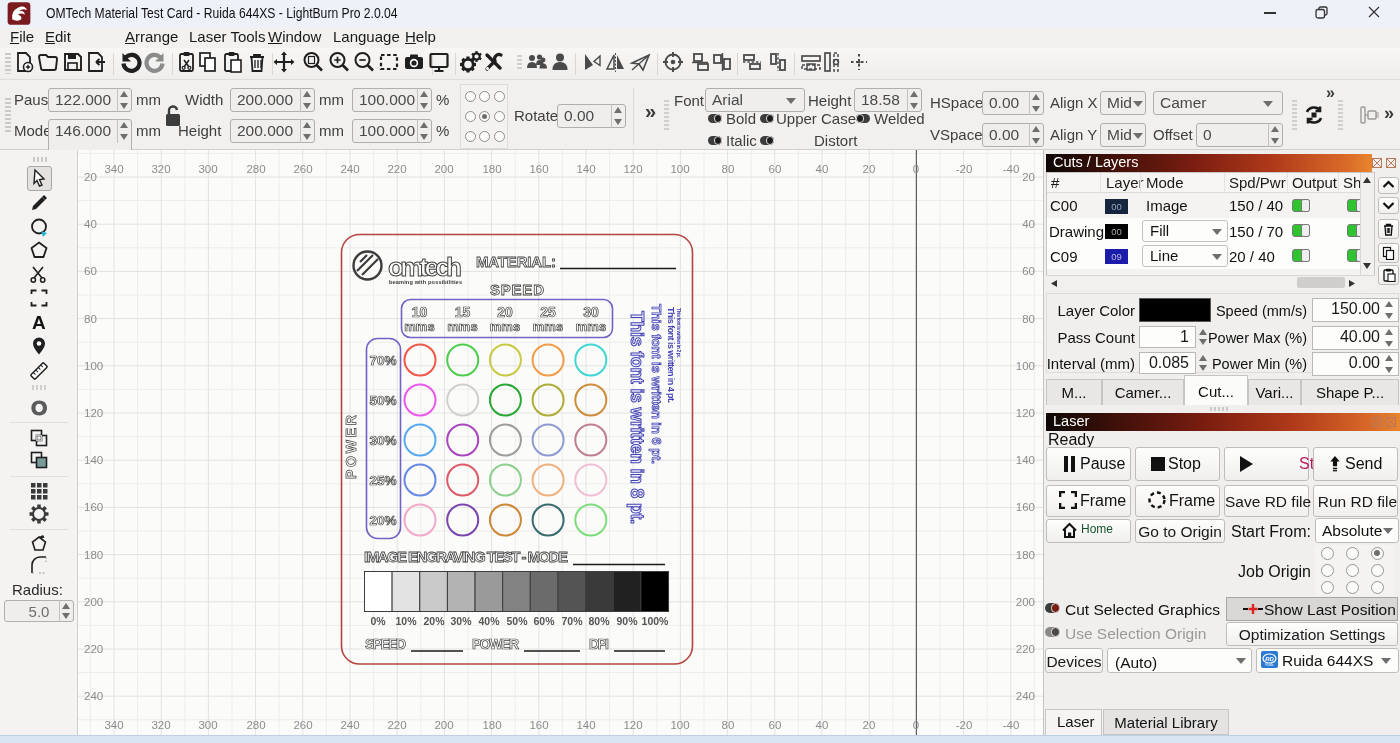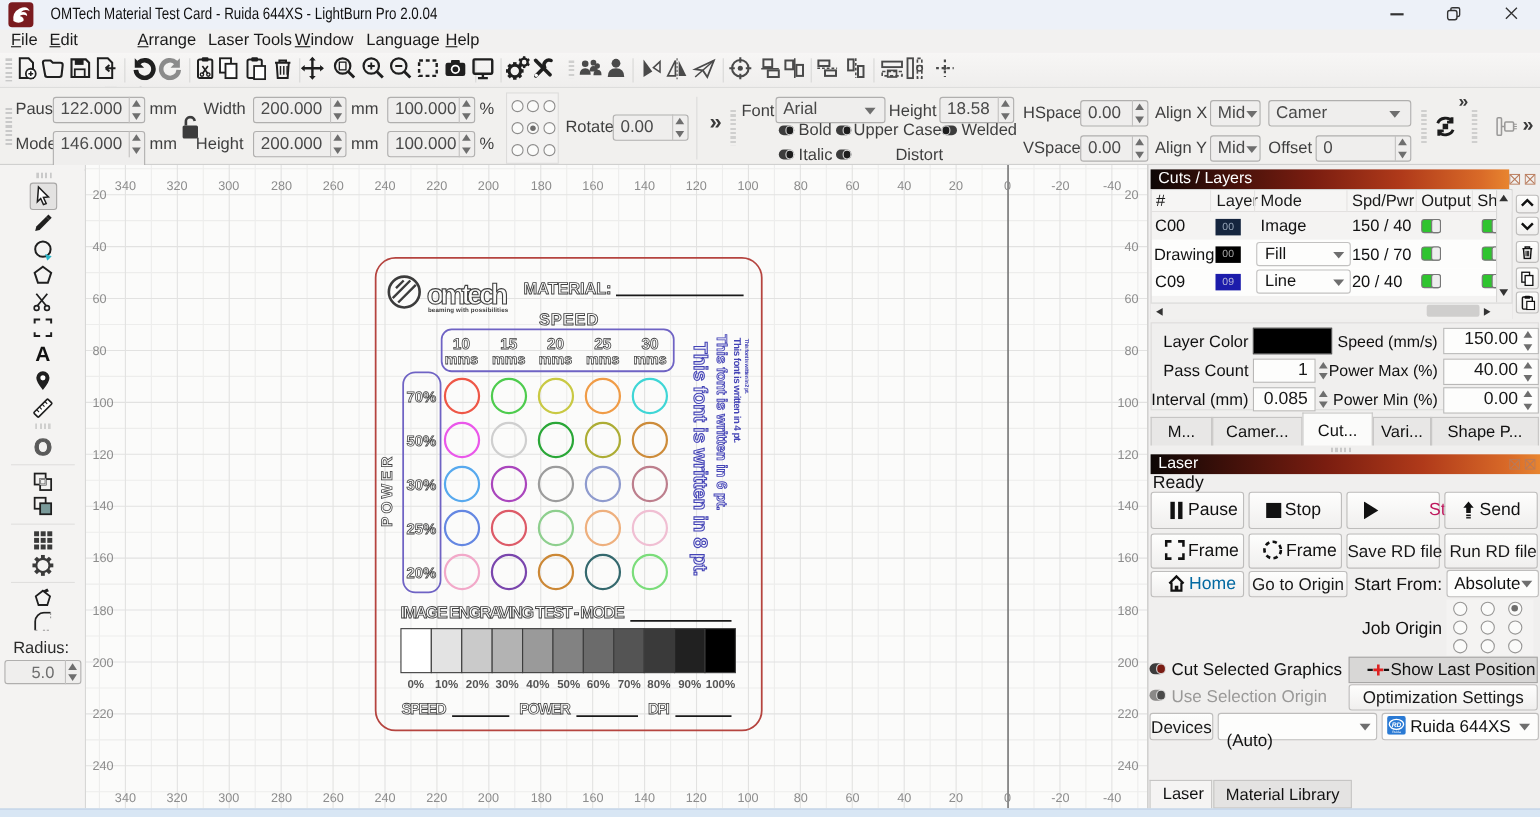--- a/index.html
+++ b/index.html
@@ -720,21 +720,21 @@
     <circle cx="9" cy="9" r="7.5" fill="none" stroke="#111" stroke-width="2.4" stroke-dasharray="4 3"></circle>
   </svg>
 <div class="t" style="left:1169px;top:492px;font-size:16px;color:#111;">Frame</div>
 <div class="btn" style="left:1224px;top:485px;width:85px;height:32px;font-size:15.5px;text-align:center;padding-top:7px;white-space:nowrap;">Save RD file</div>
 <div class="btn" style="left:1313px;top:485px;width:85px;height:32px;font-size:15.5px;text-align:right;padding-top:7px;white-space:nowrap;">Run RD file</div>
 <div class="btn" style="left:1046px;top:519px;width:85px;height:24px;"></div>
 <svg class="icon" style="left:1061px;top:522px" width="17" height="17" viewBox="0 0 17 17">
     <path d="M2 8.5 L8.5 2 L15 8.5 M4 7.5 V15 H13 V7.5" fill="none" stroke="#111" stroke-width="2"></path>
     <rect x="7" y="10.5" width="3.2" height="4.5" fill="#111"></rect>
   </svg>
-<div class="t" style="left:1081px;top:522px;font-size:16px;color:#0369a1;">Home</div>
+<div class="t" style="left:1081px;top:522px;font-size:12px;color:#14532d;">Home</div>
 <div class="btn" style="left:1135px;top:519px;width:90px;height:24px;font-size:15.5px;text-align:center;padding-top:3px;white-space:nowrap;">Go to Origin</div>
 <div class="t" style="left:1311px;top:523px;font-size:16px;color:#111;transform:translateX(-100%);">Start From:</div>
 <div class="abs" style="left:1315px;top:518px;width:84px;height:25px;background:#fdfdfc;border:1px solid #bebdbc;border-radius:3px;font-size:15.5px;padding:3px 0 0 6px;color:#111;">Absolute</div>
 <div class="droparrow" style="left:1383px;top:528px;"></div>
 <div class="t" style="left:1311px;top:563px;font-size:16px;color:#111;transform:translateX(-100%);">Job Origin</div>
 <div class="abs" style="left:1315px;top:545px;width:79px;height:51px;background:#f4f3f2;"></div>
 <div class="abs" style="left:1320.5px;top:546.5px;width:13px;height:13px;border-radius:50%;border:1px solid #979695;background:#fbfbfa;"></div>
 <div class="abs" style="left:1345.5px;top:546.5px;width:13px;height:13px;border-radius:50%;border:1px solid #979695;background:#fbfbfa;"></div>
 <div class="abs" style="left:1370.5px;top:546.5px;width:13px;height:13px;border-radius:50%;border:1px solid #979695;background:#fbfbfa;"></div>
 <div class="abs" style="left:1374px;top:550px;width:6px;height:6px;border-radius:50%;background:#6e6d6c;"></div>
@@ -751,21 +751,21 @@
 <svg class="icon" style="left:1243px;top:603px" width="20" height="12" viewBox="0 0 20 12">
     <path d="M0 6 h5 M15 6 h5" stroke="#111" stroke-width="2"></path>
     <path d="M10 1 v10 M5.5 6 h9" stroke="#d22" stroke-width="2.4"></path>
   </svg>
 <div class="t" style="left:1264px;top:601px;font-size:15.5px;color:#111;">Show Last Position</div>
 <div class="abs" style="left:1045px;top:627px;width:14px;height:10px;border-radius:5px;background:#8a8988;"></div>
 <div class="abs" style="left:1051px;top:627px;width:9px;height:10px;border-radius:5px;background:#4a4a4a;border:1.5px solid #ddd;"></div>
 <div class="t" style="left:1065px;top:625px;font-size:15.5px;color:#9a9998;">Use Selection Origin</div>
 <div class="btn" style="left:1226px;top:622px;width:172px;height:24px;font-size:15.5px;text-align:center;padding-top:3px;white-space:nowrap;">Optimization Settings</div>
 <div class="btn" style="left:1045px;top:648px;width:58px;height:25px;font-size:15.5px;text-align:center;padding-top:4px;white-space:nowrap;">Devices</div>
-<div class="abs" style="left:1107px;top:648px;width:145px;height:25px;background:#fdfdfc;border:1px solid #bebdbc;border-radius:3px;font-size:15.5px;padding:16px 0 0 7px;color:#111;">(Auto)</div>
+<div class="abs" style="left:1107px;top:648px;width:145px;height:25px;background:#fdfdfc;border:1px solid #bebdbc;border-radius:3px;font-size:15.5px;padding:5px 0 0 7px;color:#111;">(Auto)</div>
 <div class="droparrow" style="left:1236px;top:658px;"></div>
 <div class="abs" style="left:1256px;top:648px;width:143px;height:25px;background:#fdfdfc;border:1px solid #bebdbc;border-radius:3px;"></div>
 <svg class="icon" style="left:1261px;top:651px" width="17" height="17" viewBox="0 0 17 17">
     <rect width="17" height="17" rx="2" fill="#2a7ad4"></rect>
     <ellipse cx="8.5" cy="7.5" rx="6.5" ry="4.5" fill="none" stroke="#fff" stroke-width="1.2"></ellipse>
     <text x="8.5" y="10" text-anchor="middle" font-size="6" font-weight="bold" fill="#fff" font-style="italic">RD</text>
     <text x="8.5" y="15" text-anchor="middle" font-size="3" fill="#fff">Ruida</text>
   </svg>
 <div class="t" style="left:1282px;top:652px;font-size:15.5px;color:#111;">Ruida 644XS</div>
 <div class="droparrow" style="left:1381px;top:658px;"></div>

